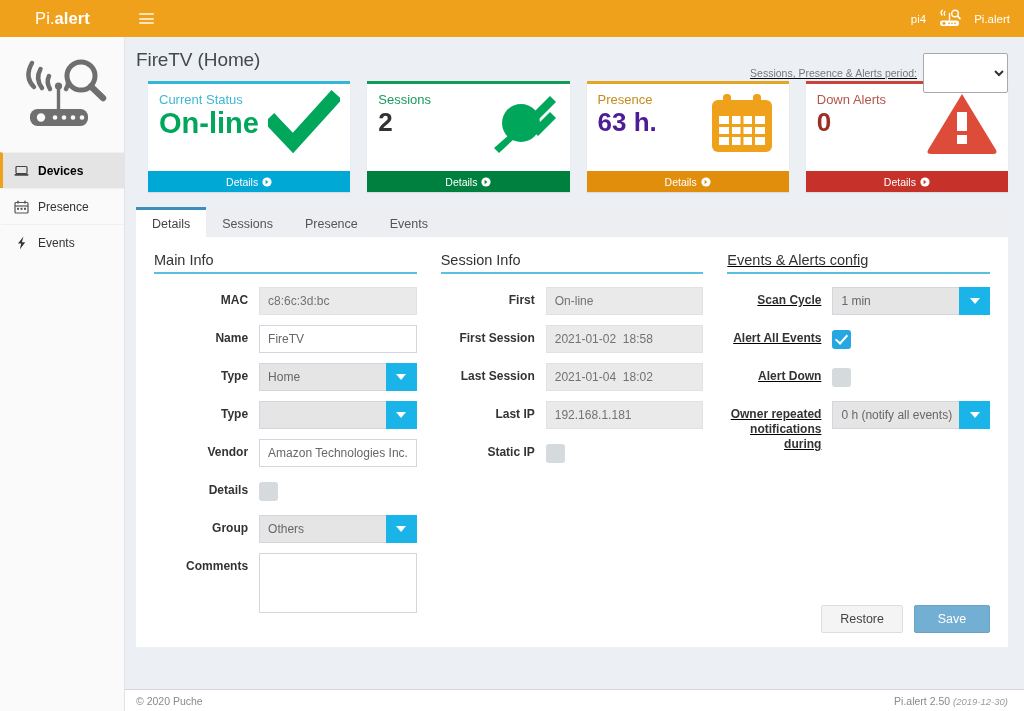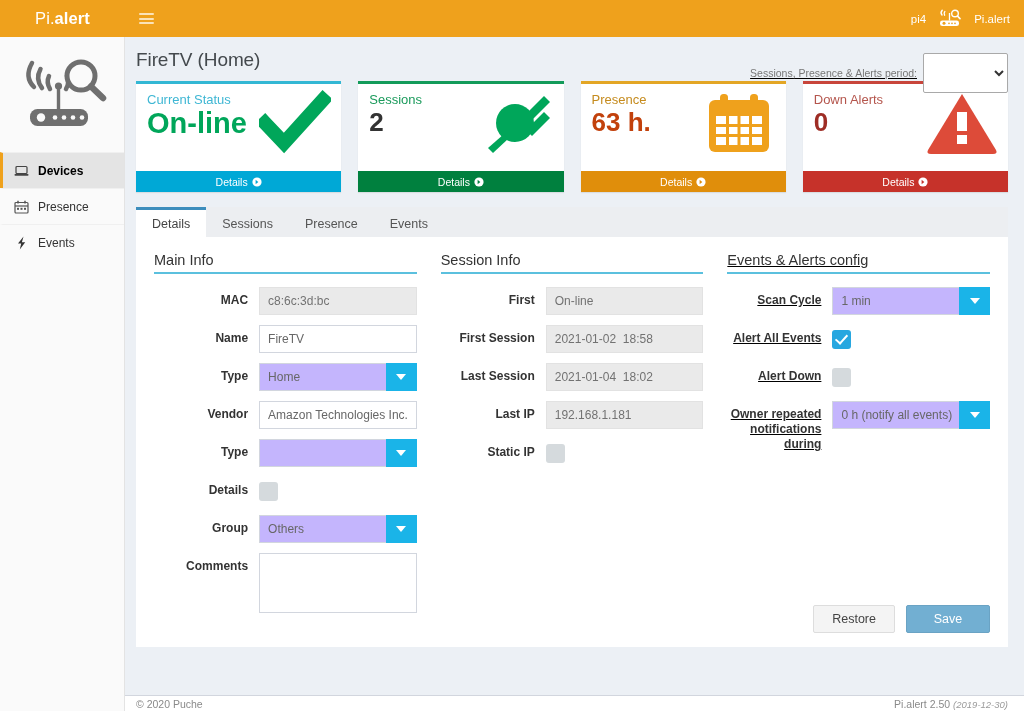--- a/index.html
+++ b/index.html
@@ -68,21 +68,21 @@
     position: absolute; right: 16px; top: 16px; display: flex; align-items: center; gap: 6px; text-decoration: underline;
   }
   .period-label { font-size: 10.5px; color: #777; }
   .period-select {
     font-family: "Liberation Sans", sans-serif;
     font-size: 11px; color: #333; border: 1px solid #a9a9a9; background: #fff;
     padding: 19px 4px; height: 19px; border-radius: 2px;
   }
 
   
-  .cards { display: flex; gap: 17px; padding: 10px 16px 0 11px; }
+  .cards { display: flex; gap: 17px; padding: 10px 16px 0 11px; margin-left: 12px; }
   .card {
     flex: 1 1 0; background: #ffffff; border-top: 3px solid #000;
     box-shadow: 0 1px 1px rgba(0,0,0,.08);
     display: flex; flex-direction: column; height: 111px;
   }
   .card-body {
     flex: 1; position: relative; padding: 8px 0 0 11px; overflow: hidden;
   }
   .card-label { font-size: 13px; font-weight: normal; }
   .card-value { font-size: 26px; font-weight: bold; margin-top: 1px; line-height: 1.1; }
@@ -102,21 +102,21 @@
   .card.status .card-value { color: #00a65a; }
   .card.status .card-footer { background: #00a8d6; }
   
   .card.sessions { border-top-color: #139b5a; }
   .card.sessions .card-label { color: #1a9a5b; }
   .card.sessions .card-value { color: #333333; }
   .card.sessions .card-footer { background: #00803e; }
   
   .card.presence { border-top-color: #e3a625; }
   .card.presence .card-label { color: #c58b1e; }
-  .card.presence .card-value { color: #c2410c; }
+  .card.presence .card-value { color: #4c1d95; }
   .card.presence .card-footer { background: #e08e0b; }
   
   .card.alerts { border-top-color: #c8453b; }
   .card.alerts .card-label { color: #b4554c; }
   .card.alerts .card-value { color: #9e2d25; }
   .card.alerts .card-footer { background: #c6322a; }
 
   
   .tab-wrap { margin: 15px 16px 0 11px; }
   .tab-bar {
@@ -149,21 +149,21 @@
   }
   .fctl { width: 60%; position: relative; }
   .inp {
     width: 100%; height: 28px; border: 1px solid #d2d6de; background: #ffffff;
     font-family: "Liberation Sans", sans-serif; font-size: 12px; color: #676767;
     padding: 0 8px; border-radius: 0; outline: none;
   }
   .inp.disabled { background: #eaeaea; border-color: #e2e2e2; color: #727272; }
   .sel-wrap { position: relative; width: 100%; height: 28px; }
   .sel {
-    width: 100%; height: 28px; border: 1px solid #d2d6de; background: #c4b5fd;
+    width: 100%; height: 28px; border: 1px solid #d2d6de; background: #e5e5e5;
     font-family: "Liberation Sans", sans-serif; font-size: 12px; color: #676767;
     padding: 0 34px 0 8px; border-radius: 0; outline: none;
     -webkit-appearance: none; appearance: none; overflow: hidden; text-overflow: clip;
     white-space: nowrap;
   }
   .sel-btn {
     position: absolute; right: 0; top: 0; width: 31px; height: 28px;
     background: #1ab4e8; display: flex; align-items: center; justify-content: center;
     pointer-events: none;
   }
@@ -186,25 +186,25 @@
 
   
   .actions {
     position: absolute; right: 18px; bottom: 14px; display: flex; gap: 11px;
   }
   .btn {
     font-family: "Liberation Sans", sans-serif; font-size: 12.5px;
     padding: 0 18px; height: 28px; cursor: pointer; border-radius: 2px;
   }
   .btn-default { background: #f4f4f4; border: 1px solid #ddd; color: #444; }
-  .btn-primary { background: #72afd2; border: 1px solid #6aa3c4; color: #ffffff; width: 84px; }
+  .btn-primary { background: #72afd2; border: 1px solid #6aa3c4; color: #ffffff; width: 76px; }
 
   
   .footer {
-    position: absolute; left: 125px; bottom: 0; width: 899px; height: 16px;
+    position: absolute; left: 125px; bottom: 0; width: 899px; height: 22px;
     background: #ffffff; border-top: 1px solid #d2d6de;
     display: flex; align-items: center; padding: 0 16px 0 11px;
     font-size: 10.5px; color: #8a8a8a;
   }
   .footer .right { margin-left: auto; }
   .footer .ver-small { color: #9b9b9b; font-size: 9.5px; font-style: italic; }
   .footer-left-pad {
     position: absolute; left: 0; bottom: 0; width: 125px; height: 22px;
     background: #fafafa; border-top: 1px solid #e3e3e3; border-right: 1px solid #e3e3e3;
   }
@@ -456,37 +456,37 @@
                   <option>Home</option>
                 </select>
                 <span class="sel-btn">
                     <i class="caret"></i>
                   </span>
               </div>
             </div>
           </div>
 
           <div class="frow">
-            <div class="flabel">Vendor</div>
-            <div class="fctl">
-              <input class="inp" value="Amazon Technologies Inc." style="">
-            </div>
-          </div>
-
-          <div class="frow">
             <div class="flabel">Type</div>
             <div class="fctl">
               <div class="sel-wrap">
                 <select class="sel">
                   <option></option>
                 </select>
                 <span class="sel-btn">
                     <i class="caret"></i>
                   </span>
               </div>
+            </div>
+          </div>
+
+          <div class="frow">
+            <div class="flabel">Vendor</div>
+            <div class="fctl">
+              <input class="inp" value="Amazon Technologies Inc." style="">
             </div>
           </div>
 
           <div class="frow">
             <div class="flabel">Details</div>
             <div class="fctl">
               <span class="chk"></span>
             </div>
           </div>
 

